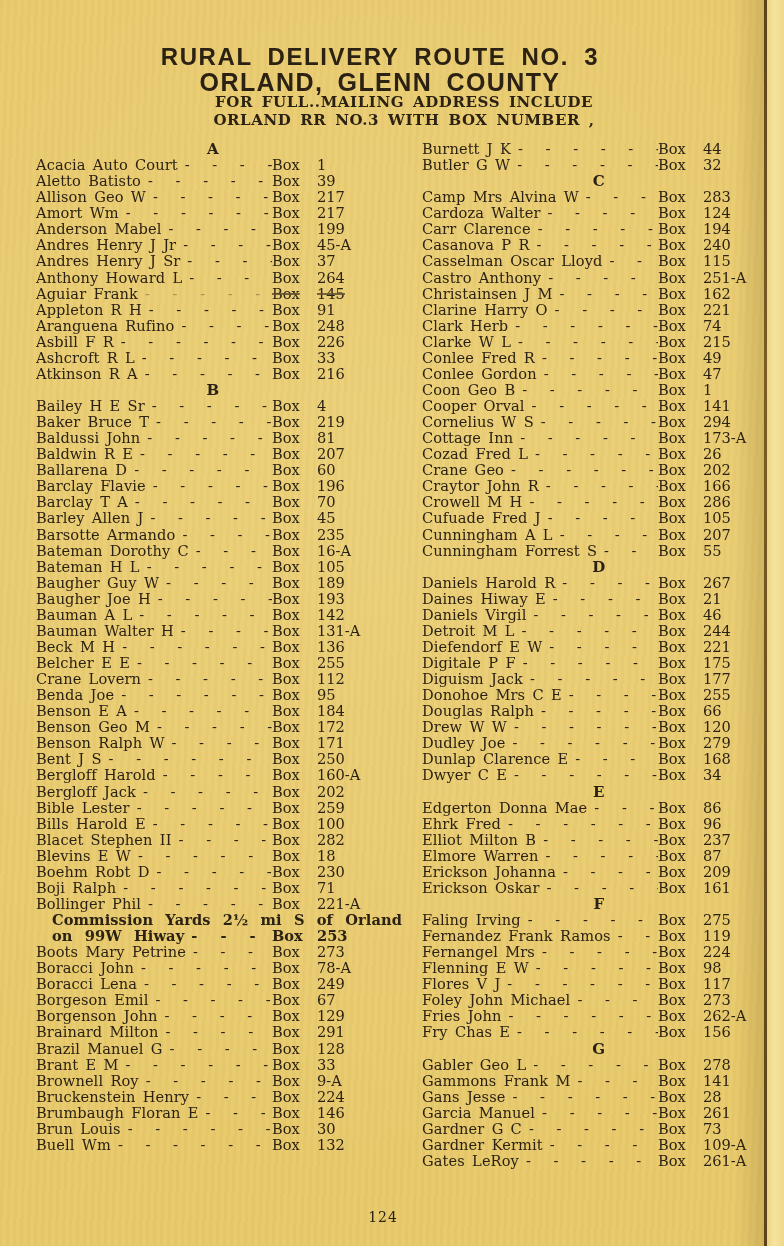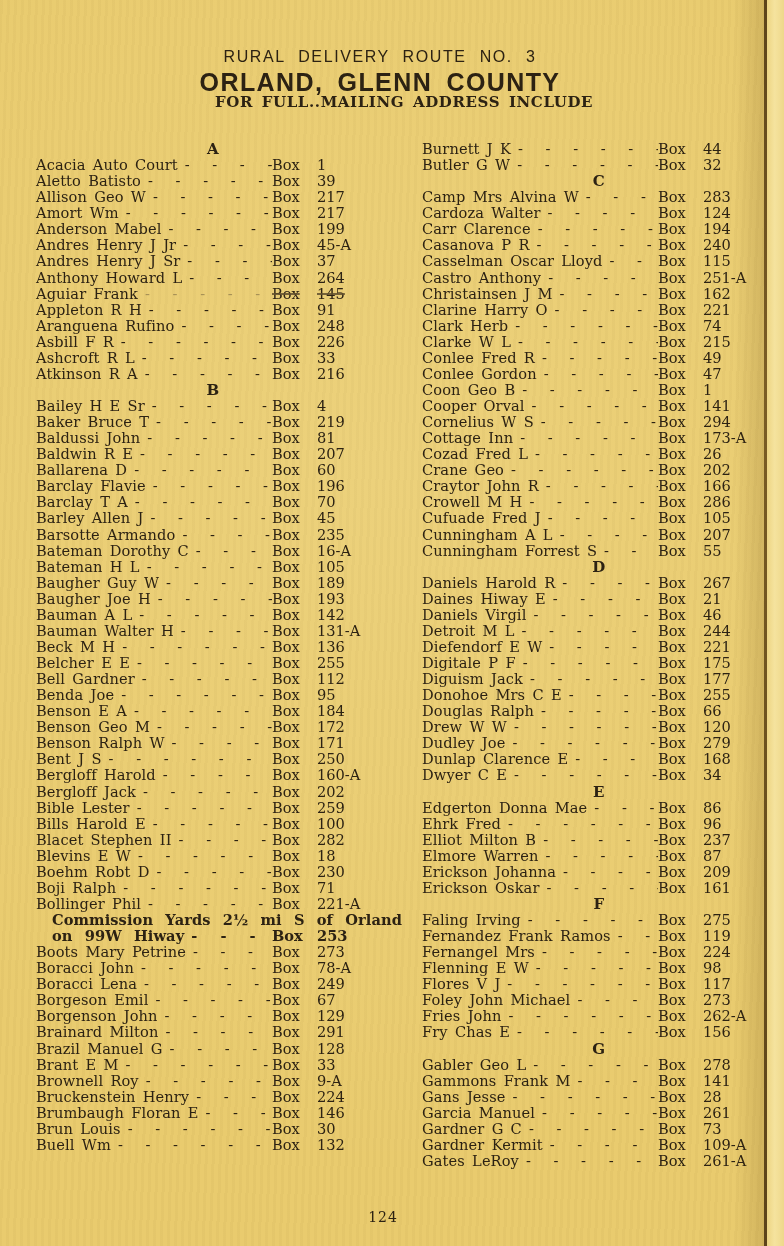--- a/index.html
+++ b/index.html
@@ -13,21 +13,21 @@
     color:#2c2213;
   }
   .edge-shade{position:absolute;top:0;bottom:0;right:20px;width:30px;
     background:linear-gradient(to right, rgba(0,0,0,0), rgba(115,85,25,.20));}
   .edge-line{position:absolute;top:0;bottom:0;right:17px;width:3px;
     background:linear-gradient(to bottom,#5c431a,#7b5d25 30%,#684e1d 70%,#5c431a);}
   .edge-strip{position:absolute;top:0;bottom:0;right:0;width:17px;
     background:linear-gradient(to right,#edd584,#f5e39e 45%,#eed88b);}
 
   .header{position:absolute;top:44px;left:0;width:760px;text-align:center;}
-  .hdr-line1{font-family:"Liberation Sans",sans-serif;font-weight:normal;font-size:16px;
+  .hdr-line1{font-family:"Liberation Sans",sans-serif;font-weight:bold;font-size:24px;
     letter-spacing:1.6px;word-spacing:7px;line-height:26px;}
   .hdr-line2{font-family:"Liberation Sans",sans-serif;font-weight:bold;font-size:25px;
     letter-spacing:1.4px;word-spacing:6px;line-height:24px;}
   .hdr-line3,.hdr-line4{font-weight:bold;font-size:15px;letter-spacing:.6px;
     word-spacing:3px;line-height:17.5px;padding-left:48px;}
 
   .col{position:absolute;top:141px;width:354px;}
   #col-left{left:36px;}
   #col-right{left:402px;margin-left:20px;}
 
@@ -53,20 +53,21 @@
   .page-number{position:absolute;top:1209px;left:0;width:766px;text-align:center;
     font-size:14px;letter-spacing:1px;}
 </style>
 </head>
 <body>
 
 <div class="header">
   <div class="hdr-line1">RURAL DELIVERY ROUTE NO. 3</div>
   <div class="hdr-line2">ORLAND, GLENN COUNTY</div>
   <div class="hdr-line3">FOR FULL..MAILING ADDRESS INCLUDE</div>
+  <div class="hdr-line4">ORLAND RR NO.3 WITH BOX NUMBER ,</div>
 </div>
 
 <div class="col" id="col-left">
     <div class="row section-row">
       <span class="section-letter">A</span>
     </div>
     <div class="row">
       <span class="name">Acacia Auto Court</span>
       <span class="leader">- - - - - - - - - - - - - - - - - - - - - - - - - - - - - - - - - - - -</span>
       <span class="boxcell"><span class="box-word">Box</span><span class="box-num">1</span></span>
@@ -218,21 +219,21 @@
       <span class="name">Beck M H</span>
       <span class="leader">- - - - - - - - - - - - - - - - - - - - - - - - - - - - - - - - - - - -</span>
       <span class="boxcell"><span class="box-word">Box</span><span class="box-num">136</span></span>
     </div>
     <div class="row">
       <span class="name">Belcher E E</span>
       <span class="leader">- - - - - - - - - - - - - - - - - - - - - - - - - - - - - - - - - - - -</span>
       <span class="boxcell"><span class="box-word">Box</span><span class="box-num">255</span></span>
     </div>
     <div class="row">
-      <span class="name">Bell Gardner</span>
+      <span class="name">Crane Lovern</span>
       <span class="leader">- - - - - - - - - - - - - - - - - - - - - - - - - - - - - - - - - - - -</span>
       <span class="boxcell"><span class="box-word">Box</span><span class="box-num">112</span></span>
     </div>
     <div class="row">
       <span class="name">Benda Joe</span>
       <span class="leader">- - - - - - - - - - - - - - - - - - - - - - - - - - - - - - - - - - - -</span>
       <span class="boxcell"><span class="box-word">Box</span><span class="box-num">95</span></span>
     </div>
     <div class="row">
       <span class="name">Benson E A</span>

